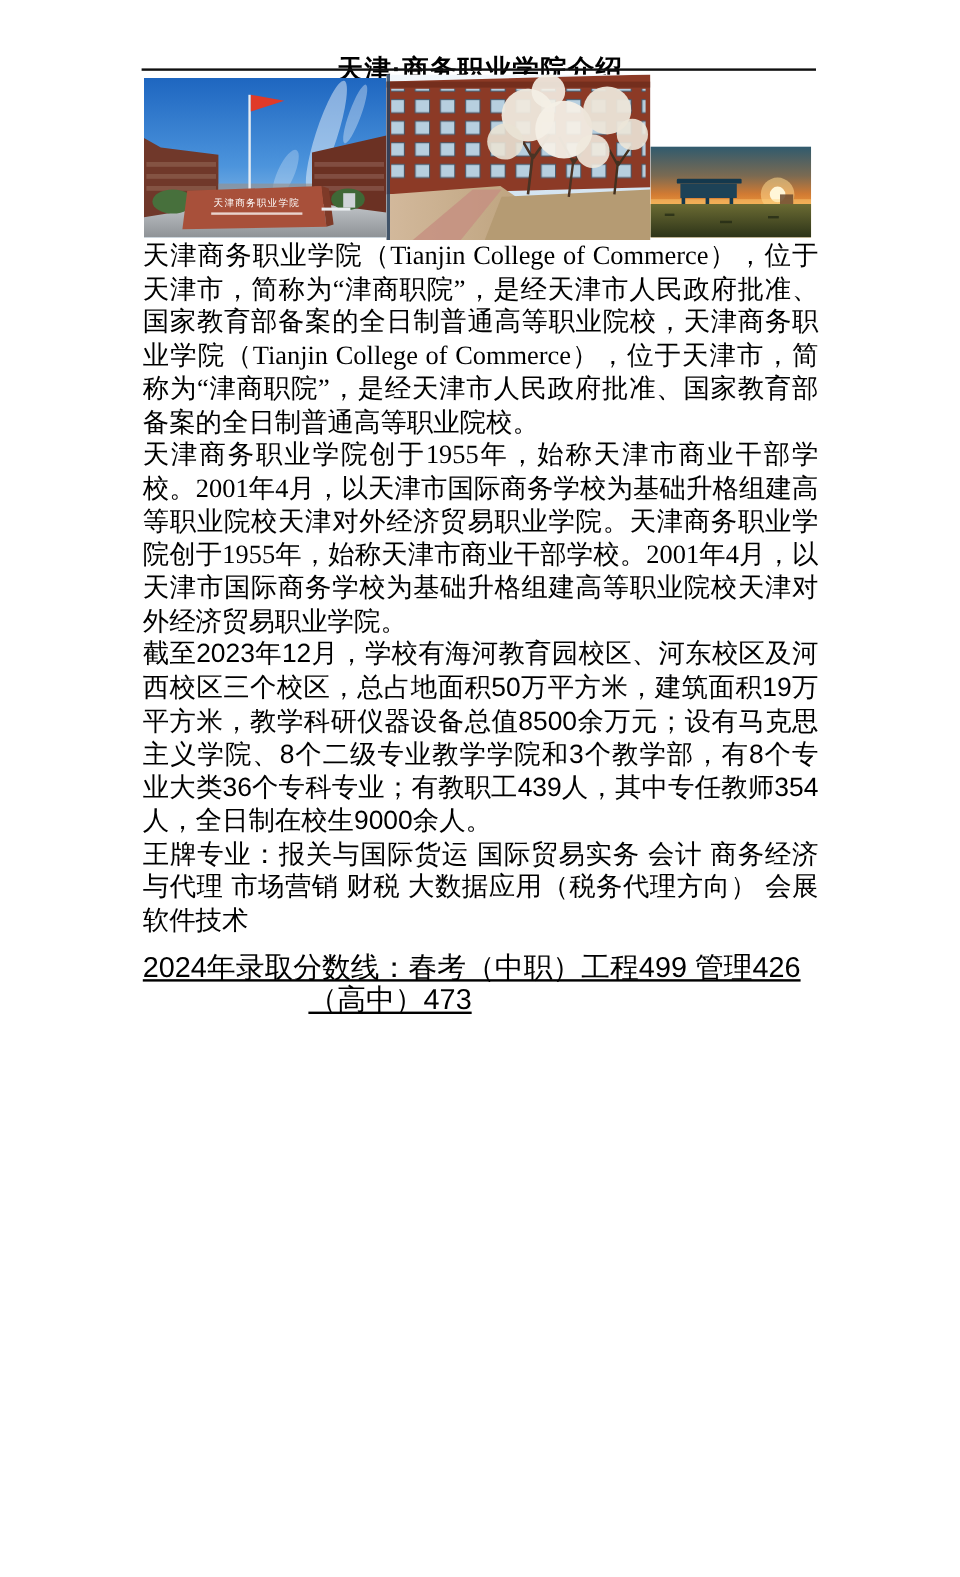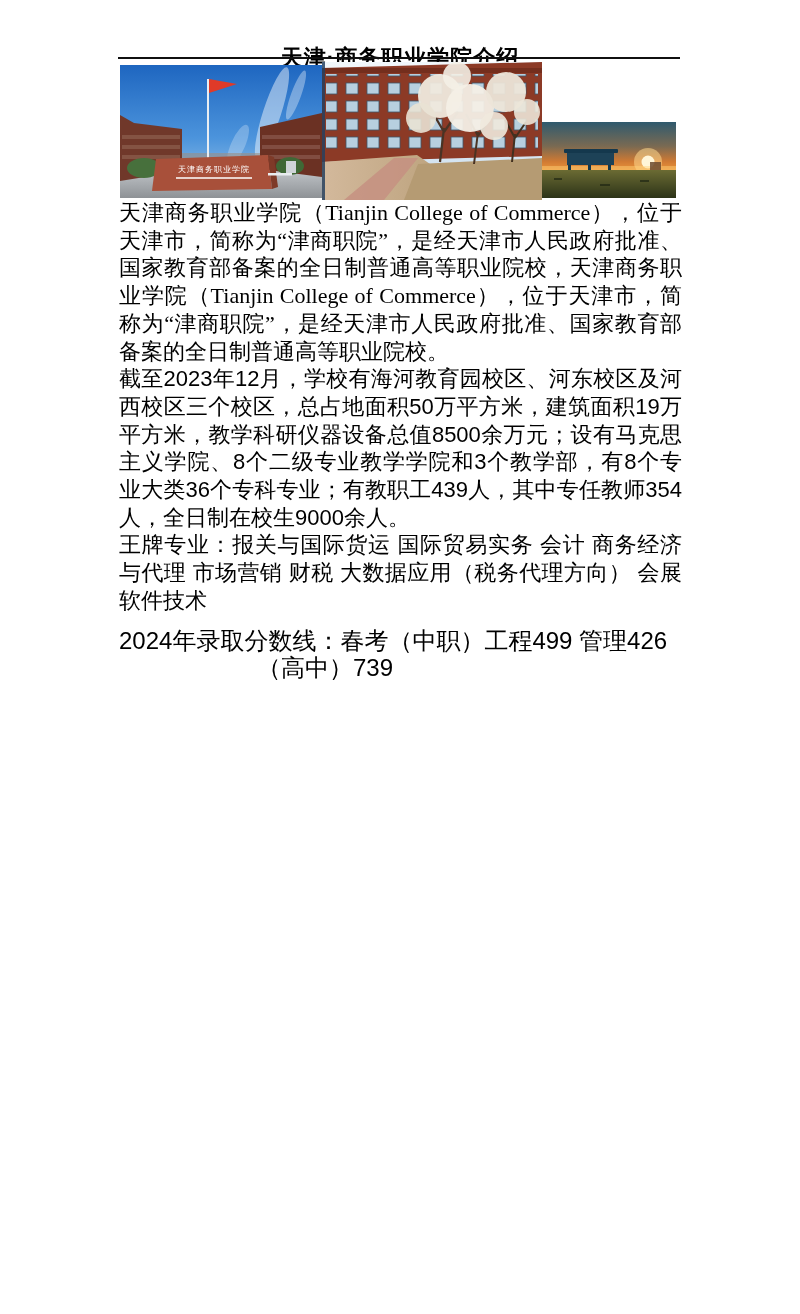--- a/index.html
+++ b/index.html
@@ -49,21 +49,21 @@
     text-align: justify;
     text-justify: inter-character;
   }
   .p-sans {
     font-family: "Liberation Sans", "DejaVu Sans", sans-serif;
     font-size: 22px;
     line-height: 27.7px;
     text-align: justify;
     text-justify: inter-character;
   }
-  .scores { margin-top: 12px; }
+  .scores { margin-top: 12px; text-decoration: underline; }
   .scores p {
     font-family: "Liberation Sans", "DejaVu Sans", sans-serif;
     font-size: 24px;
     line-height: 27.7px;
     text-align: left;
     white-space: nowrap;
   }
   .score-line-2 { margin-left: 138px !important; }
   .score-line-3 { margin-left: 104px !important; }
   .sign-text {
@@ -179,21 +179,22 @@
     <rect x="66" y="43" width="3" height="6" fill="#14384d"></rect>
     <rect x="108" y="40" width="11" height="8" fill="#6b4a2f" opacity="0.85"></rect>
     <rect y="48" width="134" height="28" fill="url(#p3field)"></rect>
     <rect x="12" y="56" width="8" height="2" fill="#1f2712" opacity="0.7"></rect>
     <rect x="58" y="62" width="10" height="2" fill="#1f2712" opacity="0.7"></rect>
     <rect x="98" y="58" width="9" height="2" fill="#1f2712" opacity="0.7"></rect>
   </svg>
 
   <div class="content">
     <p class="p-serif">天津商务职业学院（Tianjin College of Commerce），位于天津市，简称为“津商职院”，是经天津市人民政府批准、国家教育部备案的全日制普通高等职业院校，天津商务职业学院（Tianjin College of Commerce），位于天津市，简称为“津商职院”，是经天津市人民政府批准、国家教育部备案的全日制普通高等职业院校。</p>
+    <p class="p-serif">天津商务职业学院创于1955年，始称天津市商业干部学校。2001年4月，以天津市国际商务学校为基础升格组建高等职业院校天津对外经济贸易职业学院。天津商务职业学院创于1955年，始称天津市商业干部学校。2001年4月，以天津市国际商务学校为基础升格组建高等职业院校天津对外经济贸易职业学院。</p>
     <p class="p-sans">截至2023年12月，学校有海河教育园校区、河东校区及河西校区三个校区，总占地面积50万平方米，建筑面积19万平方米，教学科研仪器设备总值8500余万元；设有马克思主义学院、8个二级专业教学学院和3个教学部，有8个专业大类36个专科专业；有教职工439人，其中专任教师354人，全日制在校生9000余人。</p>
     <p class="p-sans">王牌专业：报关与国际货运 国际贸易实务 会计 商务经济与代理 市场营销 财税 大数据应用（税务代理方向） 会展 软件技术</p>
     <div class="scores">
       <p class="score-line-1">2024年录取分数线：春考（中职）工程499 管理426</p>
-      <p class="score-line-2">（高中）739</p>
+      <p class="score-line-2">（高中）473</p>
     </div>
   </div>
 
 </div>
 
 </body></html>

